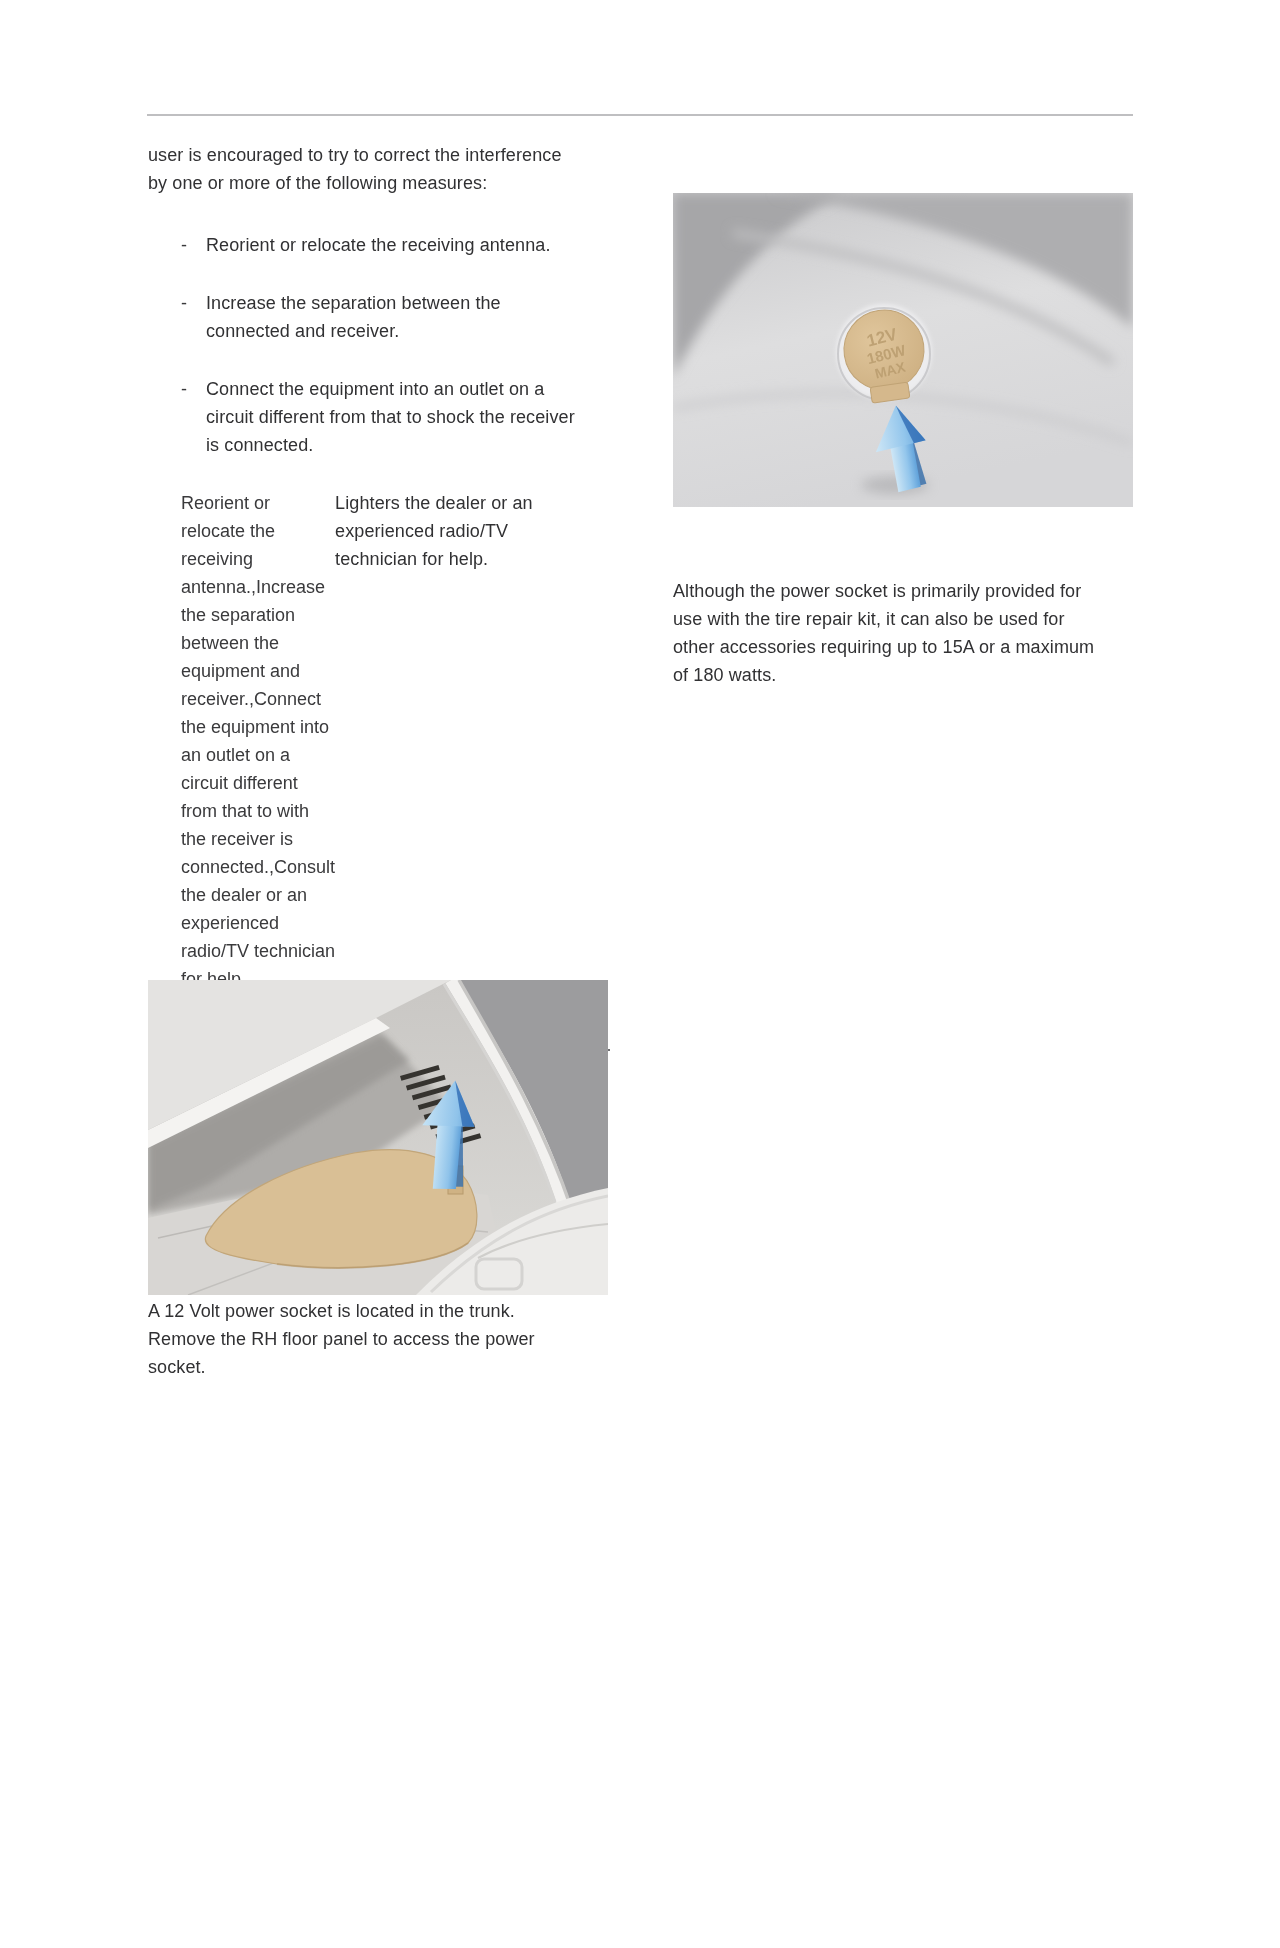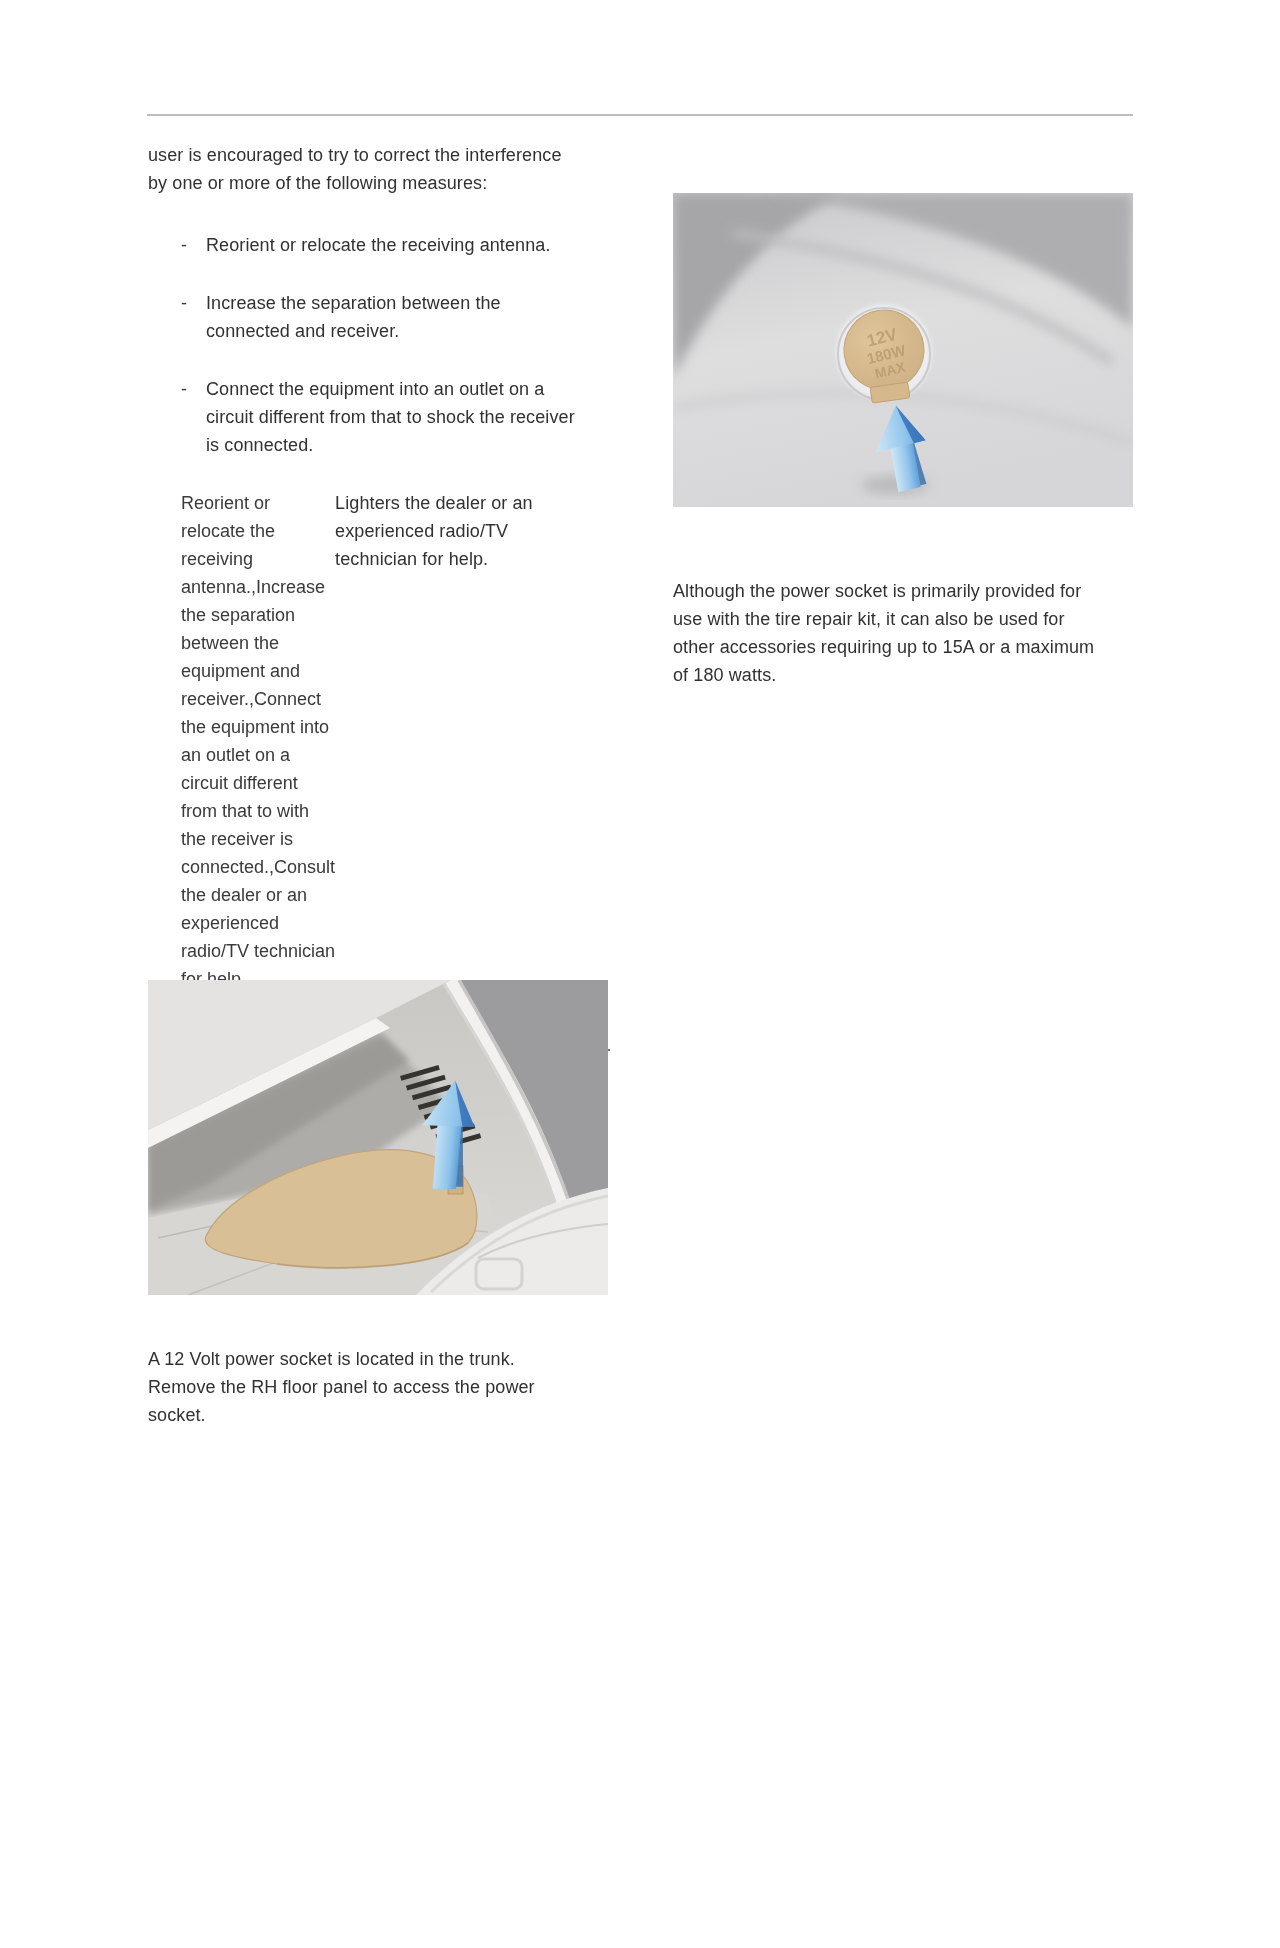--- a/index.html
+++ b/index.html
@@ -46,21 +46,21 @@
     box-sizing:border-box;
   }
   .dot-red{background:#cd2130;}
   .dot-yellow{background:#f6e70f;border:2px solid #a89e08;}
   .notice-text{margin-left:20px;width:352px;}
   .notice-text em{font-style:italic;}
   .figure{position:absolute;margin:0;padding:0;display:block;}
   .fig-trunk{left:148px;top:980px;width:460px;height:315px;}
   .fig-socket{left:673px;top:193px;width:460px;height:314px;}
   .fig-trunk svg,.fig-socket svg{display:block;}
-  .trunk-caption{position:absolute;left:148px;top:1345px;width:415px;}
+  .trunk-caption{position:absolute;left:148px;top:1297px;width:415px;}
   .col-right-text{position:absolute;left:673px;top:557px;width:432px;margin-top:20px;}
   .footer-left{
     position:absolute;left:148px;top:1806px;font-size:13px;line-height:18px;color:#ef4444;
   }
   .footer-right{
     position:absolute;left:1103px;top:1806px;width:30px;text-align:right;
     font-size:13px;line-height:18px;color:#0f172a;
   }
 </style>
 </head>

